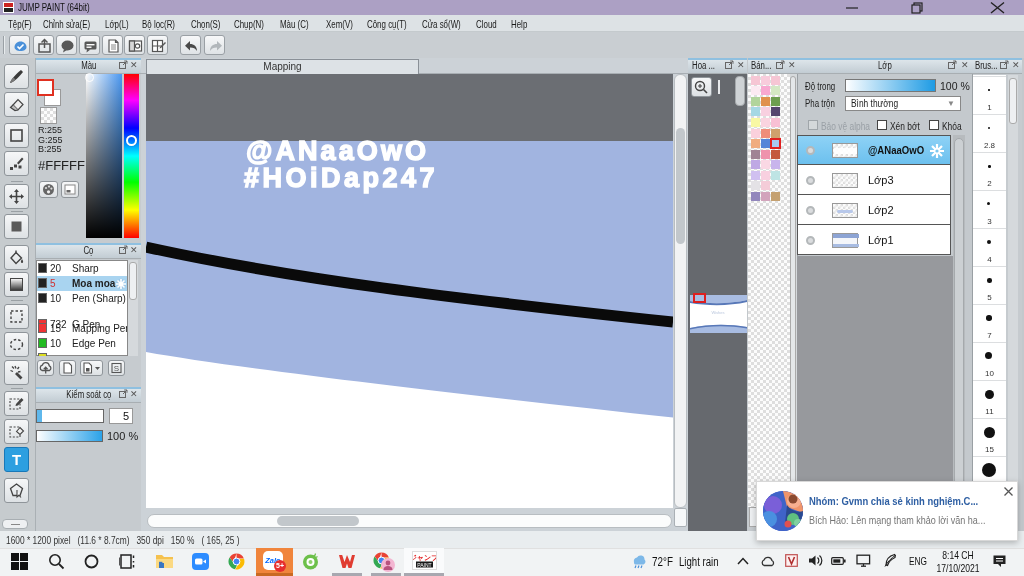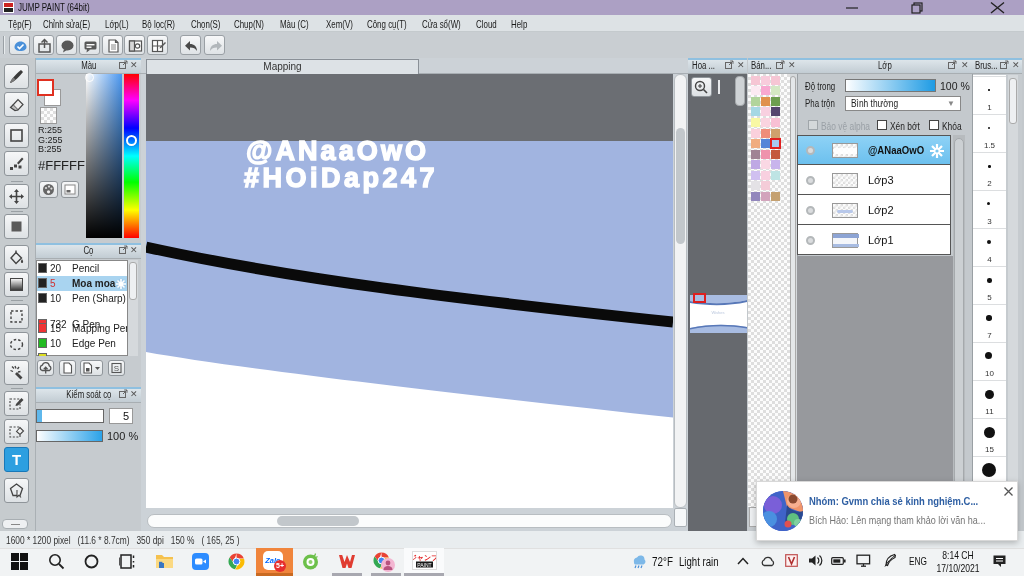--- a/index.html
+++ b/index.html
@@ -397,21 +397,21 @@
       <rect x="0.5" y="2.5" width="6" height="6" fill="none" stroke="#666" stroke-width="1"></rect>
       <path d="M4 5 L8 1 M5.2 1 L8 1 L8 3.8" stroke="#666" stroke-width="1" fill="none"></path>
     </svg></div>
 <div class="picons" style="left:1012px;top:60px">✕</div>
 <div class="abs" style="left:973px;top:75px;width:33px;height:456px;background:#fff"></div>
 <div id="dots">
 <style>.dot{position:absolute;background:#111;border-radius:50%}.dnum{position:absolute;width:33px;text-align:center;font-size:8px;color:#333}.dsep{position:absolute;left:973px;width:33px;height:1px;background:#dcdee0}</style>
 <div class="dot" style="left:988px;top:89px;width:1.5px;height:1.5px"></div>
     <div class="dnum" style="left:973px;top:103px">1</div>
 <div class="dot" style="left:988px;top:127px;width:2px;height:2px"></div>
-    <div class="dnum" style="left:973px;top:141px">1.5</div>
+    <div class="dnum" style="left:973px;top:141px">2.8</div>
 <div class="dot" style="left:988px;top:165px;width:2.5px;height:2.5px"></div>
     <div class="dnum" style="left:973px;top:179px">2</div>
 <div class="dot" style="left:987px;top:202px;width:3px;height:3px"></div>
     <div class="dnum" style="left:973px;top:217px">3</div>
 <div class="dot" style="left:987px;top:240px;width:4px;height:4px"></div>
     <div class="dnum" style="left:973px;top:255px">4</div>
 <div class="dot" style="left:987px;top:278px;width:4.5px;height:4.5px"></div>
     <div class="dnum" style="left:973px;top:293px">5</div>
 <div class="dot" style="left:986px;top:315px;width:5.5px;height:5.5px"></div>
     <div class="dnum" style="left:973px;top:331px">7</div>
@@ -478,21 +478,21 @@
     </svg></div>
 <div class="picons" style="left:130px;top:245px">✕</div>
 <div class="abs" style="left:36px;top:260px;width:92px;height:96px;background:#fff;border:1px solid #888"></div>
 <div class="abs" style="left:128px;top:260px;width:10px;height:96px;background:#d5d9dc"></div>
 <div class="abs" style="left:129px;top:262px;width:8px;height:38px;background:#eef0f2;border:1px solid #aaa;border-radius:3px"></div>
 <div id="brushlist">
 <style>.brow{position:absolute;left:37px;width:90px;height:15px;font-size:10px;color:#222;white-space:nowrap;overflow:hidden}.bsw{position:absolute;left:1px;top:2px;width:9px;height:10px;border:1px solid #666}.bnum{position:absolute;left:13px;top:2px}.bname{position:absolute;left:35px;top:2px}</style>
 <div class="brow" style="top:261px">
       <div class="bsw" style="background:#222"></div>
       <span class="bnum">20</span>
-      <span class="bname">Pencil</span>
+      <span class="bname">Sharp</span>
     </div>
 <div class="brow" style="top:276px;background:#a9d4f0">
       <div class="bsw" style="background:#222"></div>
       <span class="bnum" style="color:#d03030">5</span>
       <span class="bname" style="font-weight:bold">Moa moa</span>
   <svg style="position:absolute;left:78px;top:2px" width="12" height="12" viewBox="0 0 12 12">
         <circle cx="6" cy="6" r="5" fill="#9fc8e8"></circle>
         <path d="M6 1 L6 11 M1 6 L11 6 M2.5 2.5 L9.5 9.5 M9.5 2.5 L2.5 9.5" stroke="#fff" stroke-width="1.6"></path>
       </svg>
     </div>

